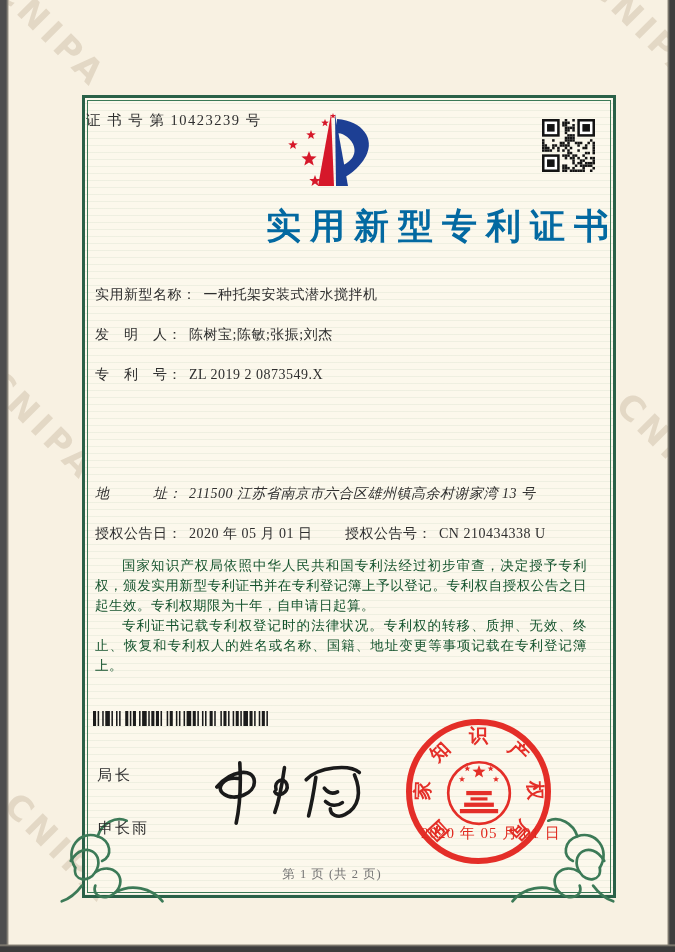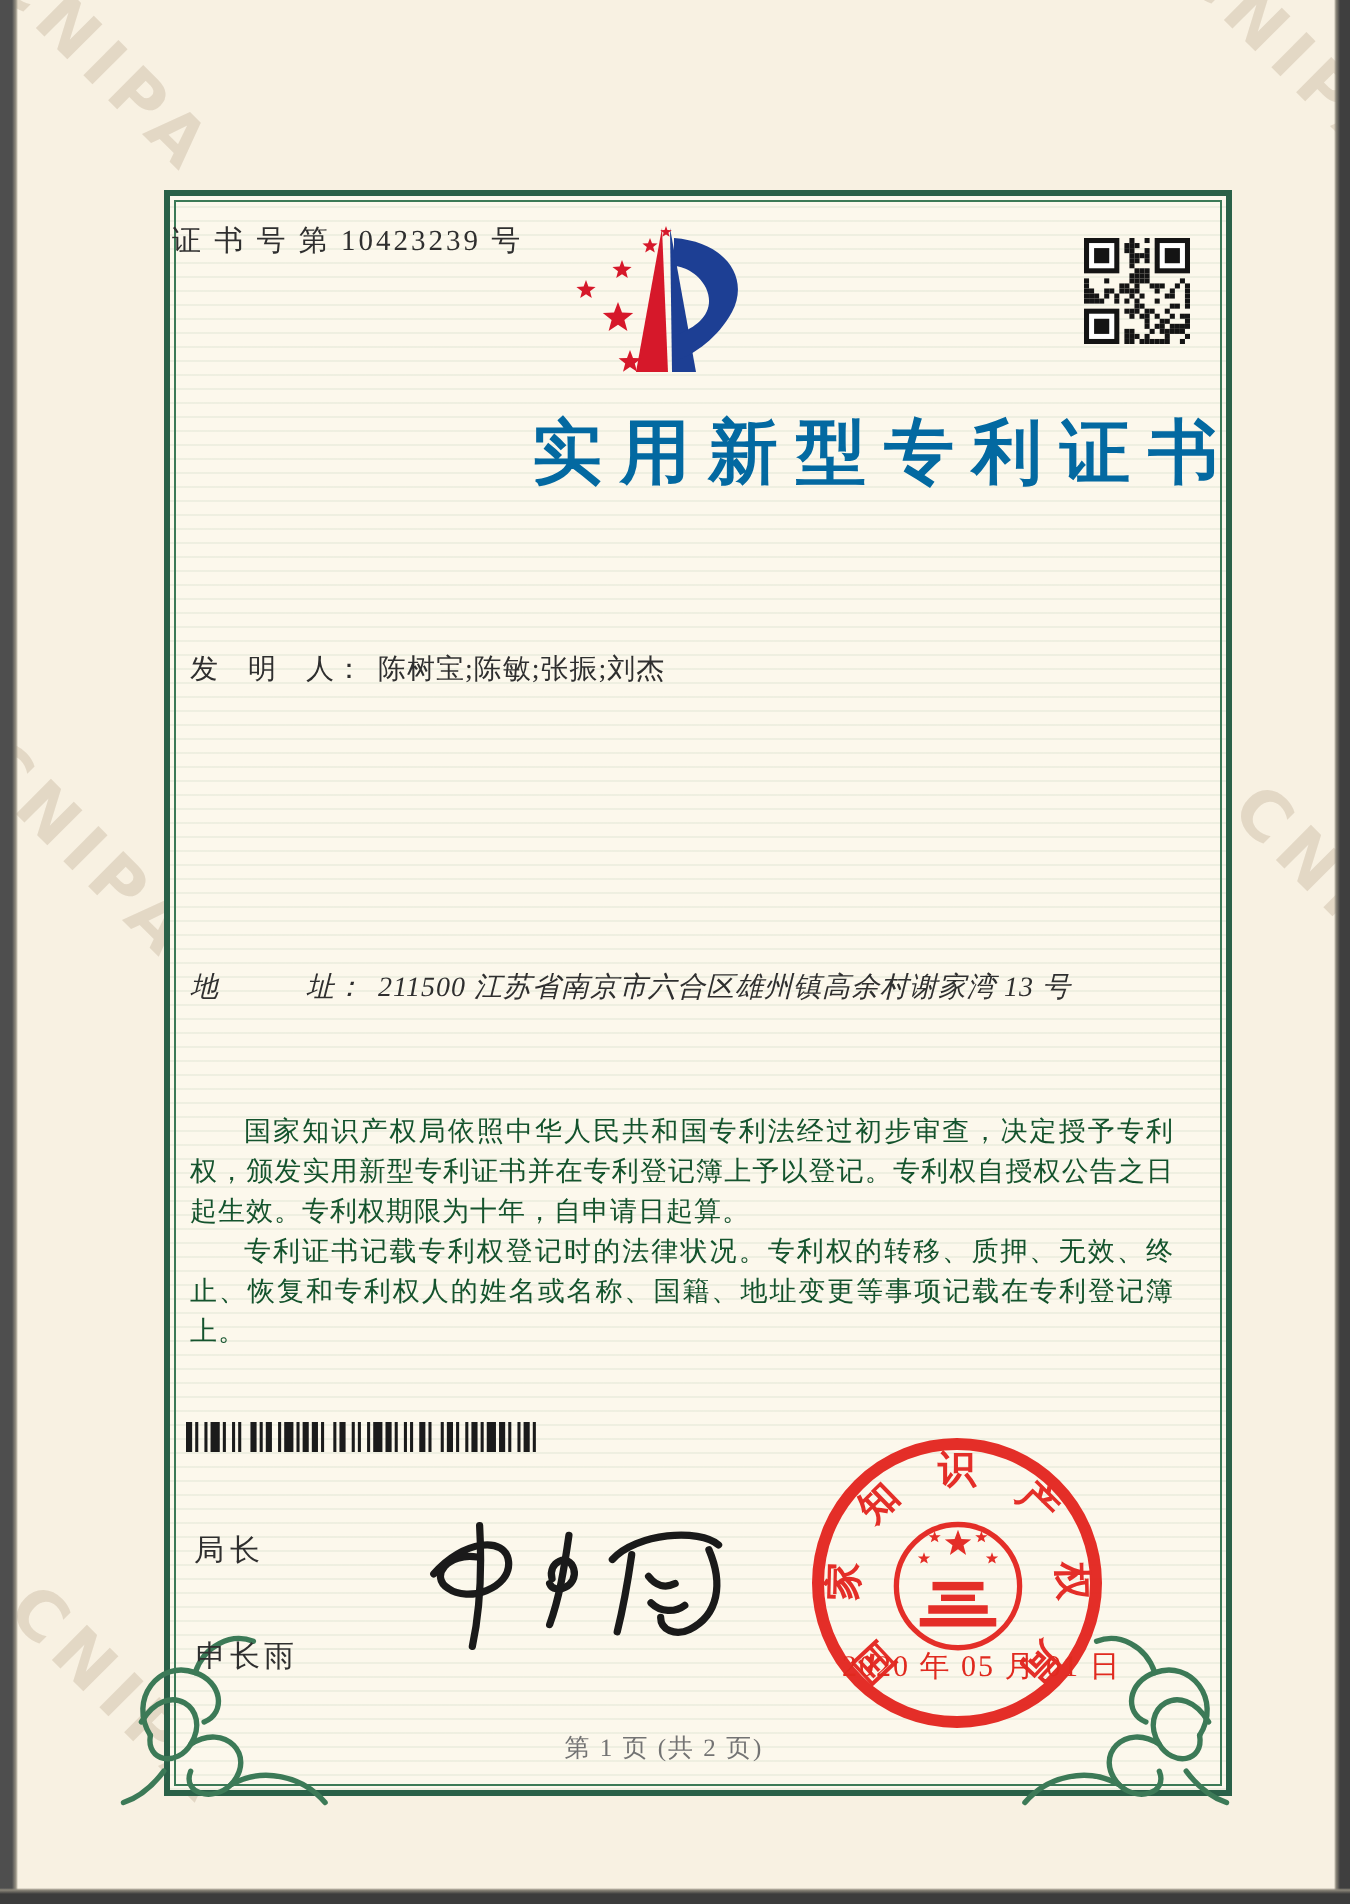--- a/index.html
+++ b/index.html
@@ -238,25 +238,35 @@
           <rect x="36.4" y="0" width="18.2" height="18.2" fill="#141414"></rect>
     <rect x="39" y="2.6" width="13" height="13" fill="#fff"></rect>
     <rect x="41.6" y="5.2" width="7.800000000000001" height="7.800000000000001" fill="#141414"></rect>
           <rect x="0" y="36.4" width="18.2" height="18.2" fill="#141414"></rect>
     <rect x="2.6" y="39" width="13" height="13" fill="#fff"></rect>
     <rect x="5.2" y="41.6" width="7.800000000000001" height="7.800000000000001" fill="#141414"></rect>
         </svg></div>
 
     <div class="title">实用新型专利证书</div>
 
+    <div class="row" style="top:286px;">
+      <span class="lab">实用新型名称：</span><span>一种托架安装式潜水搅拌机</span>
+    </div>
     <div class="row" style="top:326px;">
       <span class="lab">发　明　人：</span><span>陈树宝;陈敏;张振;刘杰</span>
     </div>
+    <div class="row" style="top:366px;">
+      <span class="lab">专　利　号：</span><span>ZL 2019 2 0873549.X</span>
+    </div>
     <div class="row" style="top:485px;font-style:italic;">
       <span class="lab">地　　　址：</span><span>211500 江苏省南京市六合区雄州镇高余村谢家湾 13 号</span>
+    </div>
+    <div class="row" style="top:525px;">
+      <span class="lab">授权公告日：</span><span>2020 年 05 月 01 日</span>
+      <span class="grant2"><span class="lab">授权公告号：</span><span>CN 210434338 U</span></span>
     </div>
 
     <div class="paras">
       <p>国家知识产权局依照中华人民共和国专利法经过初步审查，决定授予专利权，颁发实用新型专利证书并在专利登记簿上予以登记。专利权自授权公告之日起生效。专利权期限为十年，自申请日起算。</p>
       <p>专利证书记载专利权登记时的法律状况。专利权的转移、质押、无效、终止、恢复和专利权人的姓名或名称、国籍、地址变更等事项记载在专利登记簿上。</p>
     </div>
 
     <div class="barcode" id="barcodeBox"><svg width="178" height="15" viewBox="0 0 116 15" preserveAspectRatio="none">
           <rect x="0" y="0" width="2" height="15" fill="#1b1b1b"></rect>
           <rect x="3" y="0" width="1" height="15" fill="#1b1b1b"></rect>

